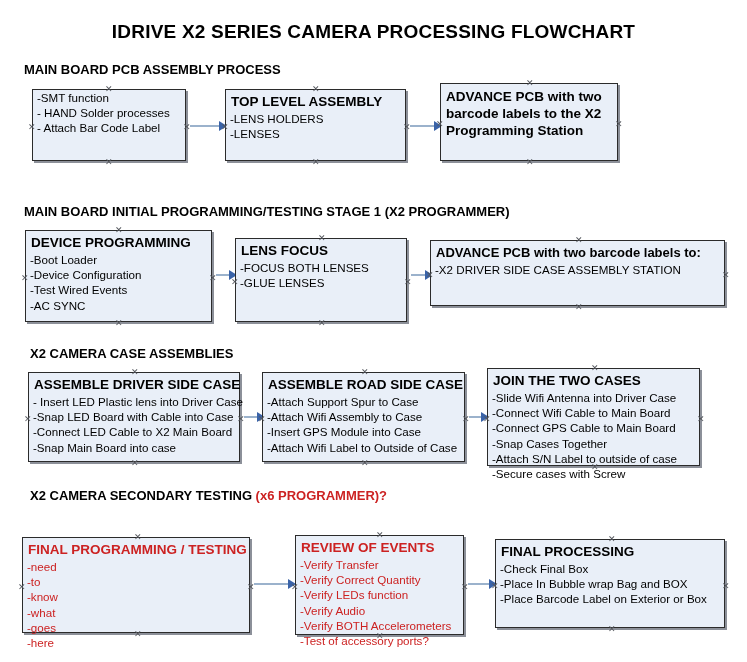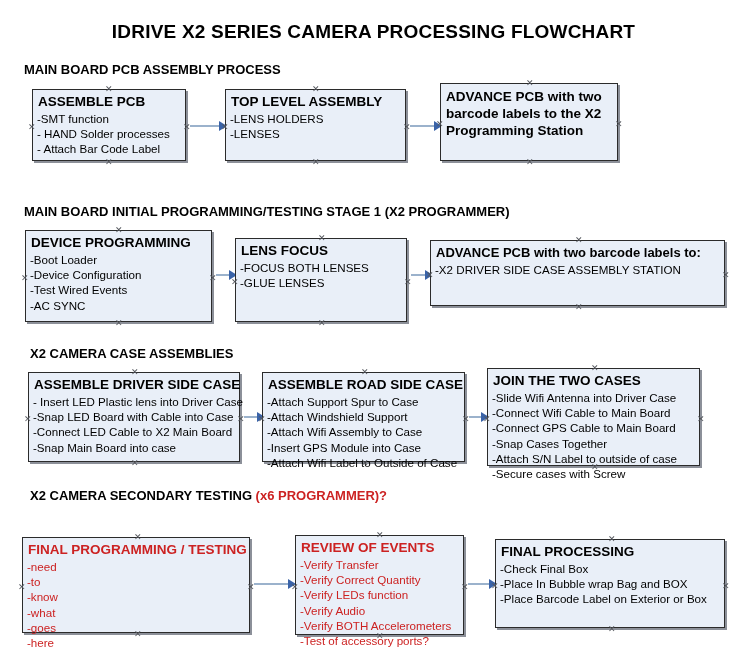--- a/index.html
+++ b/index.html
@@ -79,21 +79,20 @@
 
 <div class="canvas">
 
   <div class="title">IDRIVE X2  SERIES CAMERA PROCESSING FLOWCHART</div>
 
   <div class="section-head" style="left:24px;top:58px;">
     <span>MAIN BOARD PCB ASSEMBLY PROCESS</span>
   </div>
 
   <div class="box" style="left:32px;top:85px;width:154px;height:72px;">
-    <div class="bt">ASSEMBLE PCB</div>
     <ul>
       <li>-SMT function</li>
       <li>- HAND Solder processes</li>
       <li>- Attach Bar Code Label</li>
     </ul>
     <span class="handle" style="left:72px;top:-5px;">✕</span>
     <span class="handle" style="left:-5px;top:33px;">✕</span>
     <span class="handle" style="left:72px;top:68px;">✕</span>
     <span class="handle" style="left:150px;top:33px;">✕</span>
   </div>
@@ -189,21 +188,20 @@
     <span class="handle" style="left:208px;top:42px;">✕</span>
   </div>
 
   <div class="conn" style="left:244px;top:412px;width:15px;"></div>
   <div class="arrowhead" style="left:257px;top:408px;"></div>
 
   <div class="box" style="left:262px;top:368px;width:203px;height:90px;">
     <div class="bt">ASSEMBLE ROAD SIDE CASE</div>
     <ul>
       <li>-Attach Support Spur to Case</li>
-      <li>-Attach Windshield Support</li>
       <li>-Attach Wifi Assembly to Case</li>
       <li>-Insert GPS Module into Case</li>
       <li>-Attach Wifi Label to Outside of Case</li>
     </ul>
     <span class="handle" style="left:98px;top:-5px;">✕</span>
     <span class="handle" style="left:-5px;top:42px;">✕</span>
     <span class="handle" style="left:98px;top:86px;">✕</span>
     <span class="handle" style="left:199px;top:42px;">✕</span>
   </div>
 

